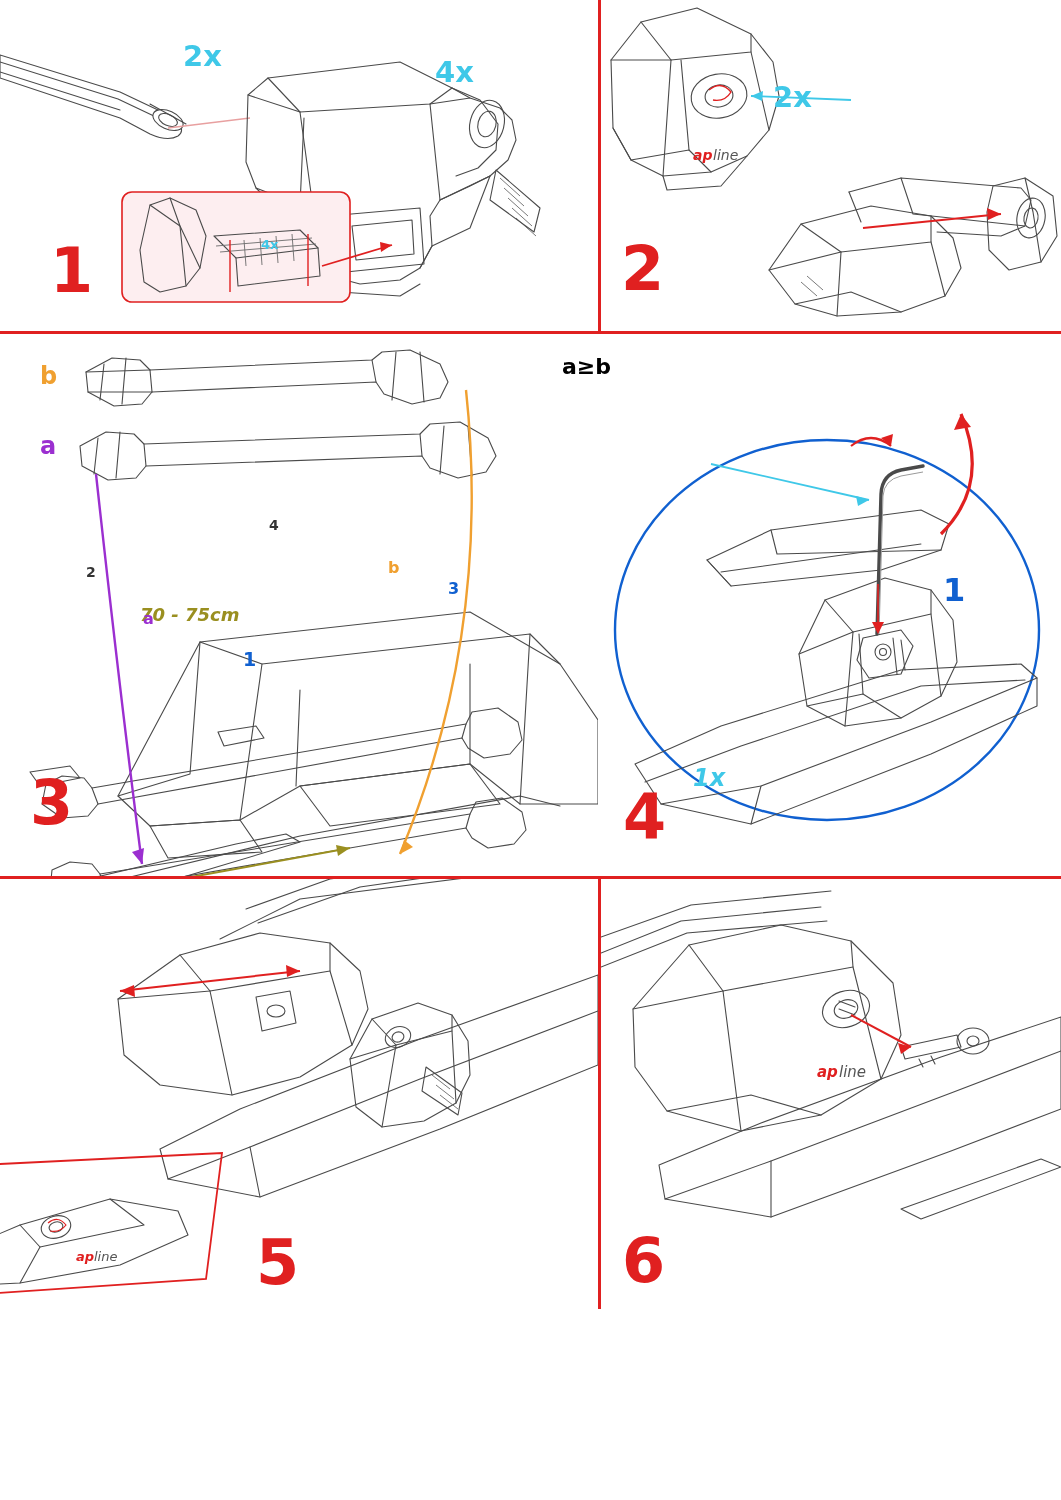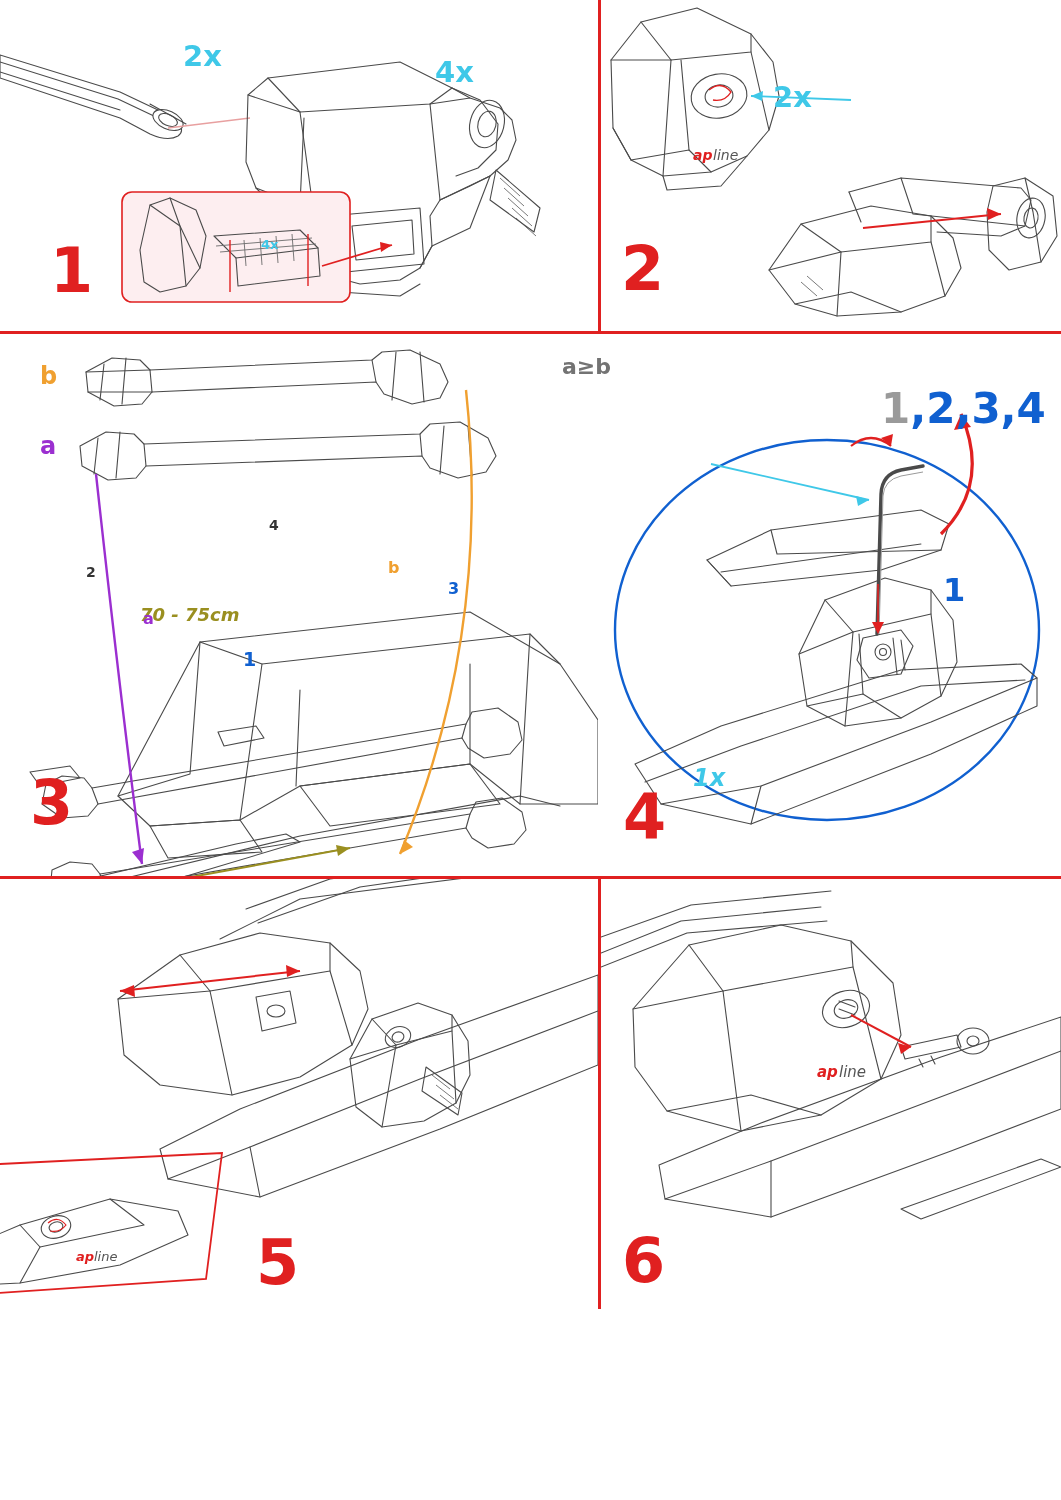--- a/index.html
+++ b/index.html
@@ -296,23 +296,22 @@
       <path class="arr-cy" d="M110 130 L268 166"></path>
       <path d="M268 166 L255 162 L257 172 Z" fill="#3fc8e8"></path>
 
       <path d="M250 112 Q270 96 290 112" fill="none" stroke="#e02020" stroke-width="2.2"></path>
       <path d="M290 112 L280 104 L292 100 Z" fill="#e02020"></path>
 
       <path d="M340 200 Q390 150 360 80" fill="none" stroke="#e02020" stroke-width="3.2"></path>
       <path d="M360 80 L353 96 L370 93 Z" fill="#e02020"></path>
     </svg>
     <div class="lbl" style="left:92px; top:432px; font-size:24px; font-weight:700; color:#3fc8e8;font-style:italic;">1x</div>
-    <div class="lbl" style="left:280px; top:54px; font-size:42px; font-weight:700;"><span style="color:#9a9a9a;">1</span><span style="color:#1060d0;">,</span><span style="color:#1060d0;">2,3,4</span></div>
     <div class="lbl" style="left:342px; top:240px; font-size:32px; font-weight:700; color:#1060d0;">1</div>
-    <div class="lbl" style="left:-39px; top:22px; font-size:22px; font-weight:700; color:#737373;">
+    <div class="lbl" style="left:-39px; top:22px; font-size:22px; font-weight:700; color:#000000;">
       <span>a≥b</span>
     </div>
     <div class="stepnum" style="left:22px; top:452px;">4</div>
   </div>
 
   <div class="panel" style="left:0;top:879px;width:598px;height:430px;">
     <svg width="598" height="430" viewBox="0 0 598 430">
 
       <path class="ln" d="M118 120 L180 76 L260 54 L330 64 L360 92 L368 130 L352 166 L300 198 L232 216 L160 206 L124 176 Z"></path>
       <path class="ln" d="M180 76 L210 112 L330 92 L330 64"></path>

